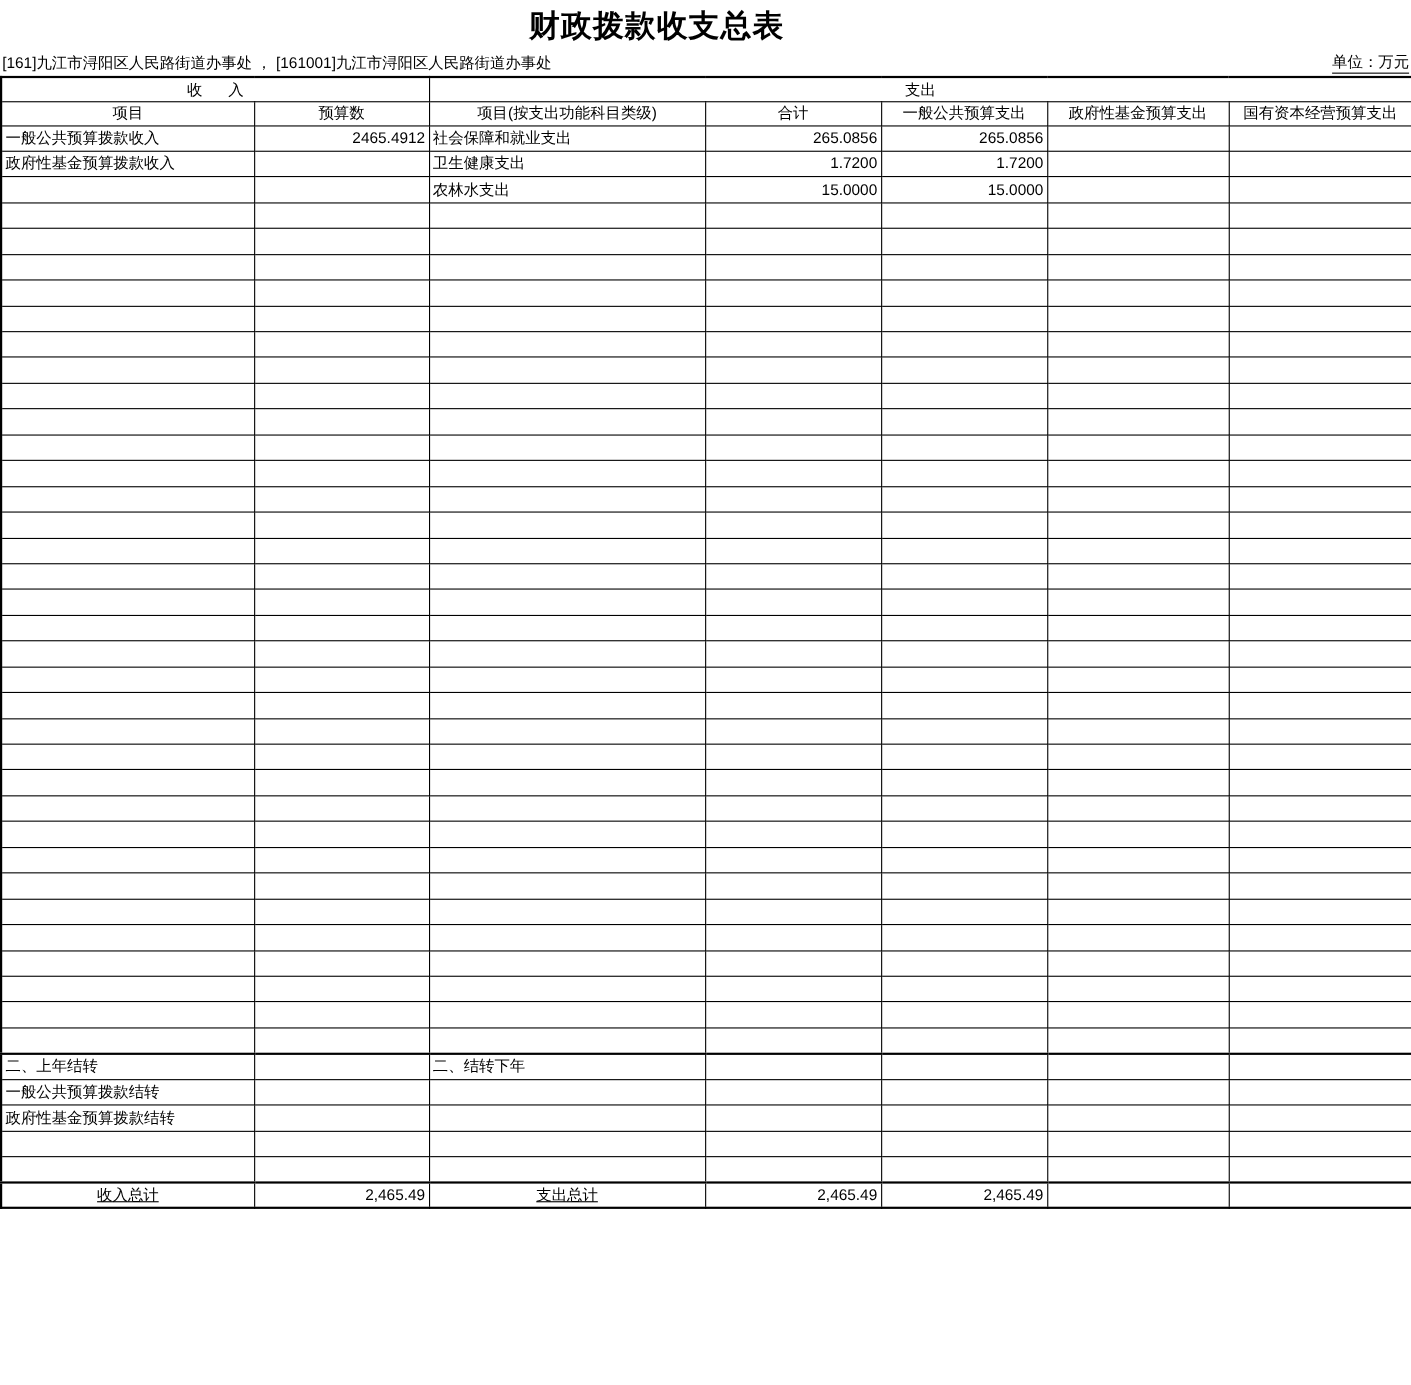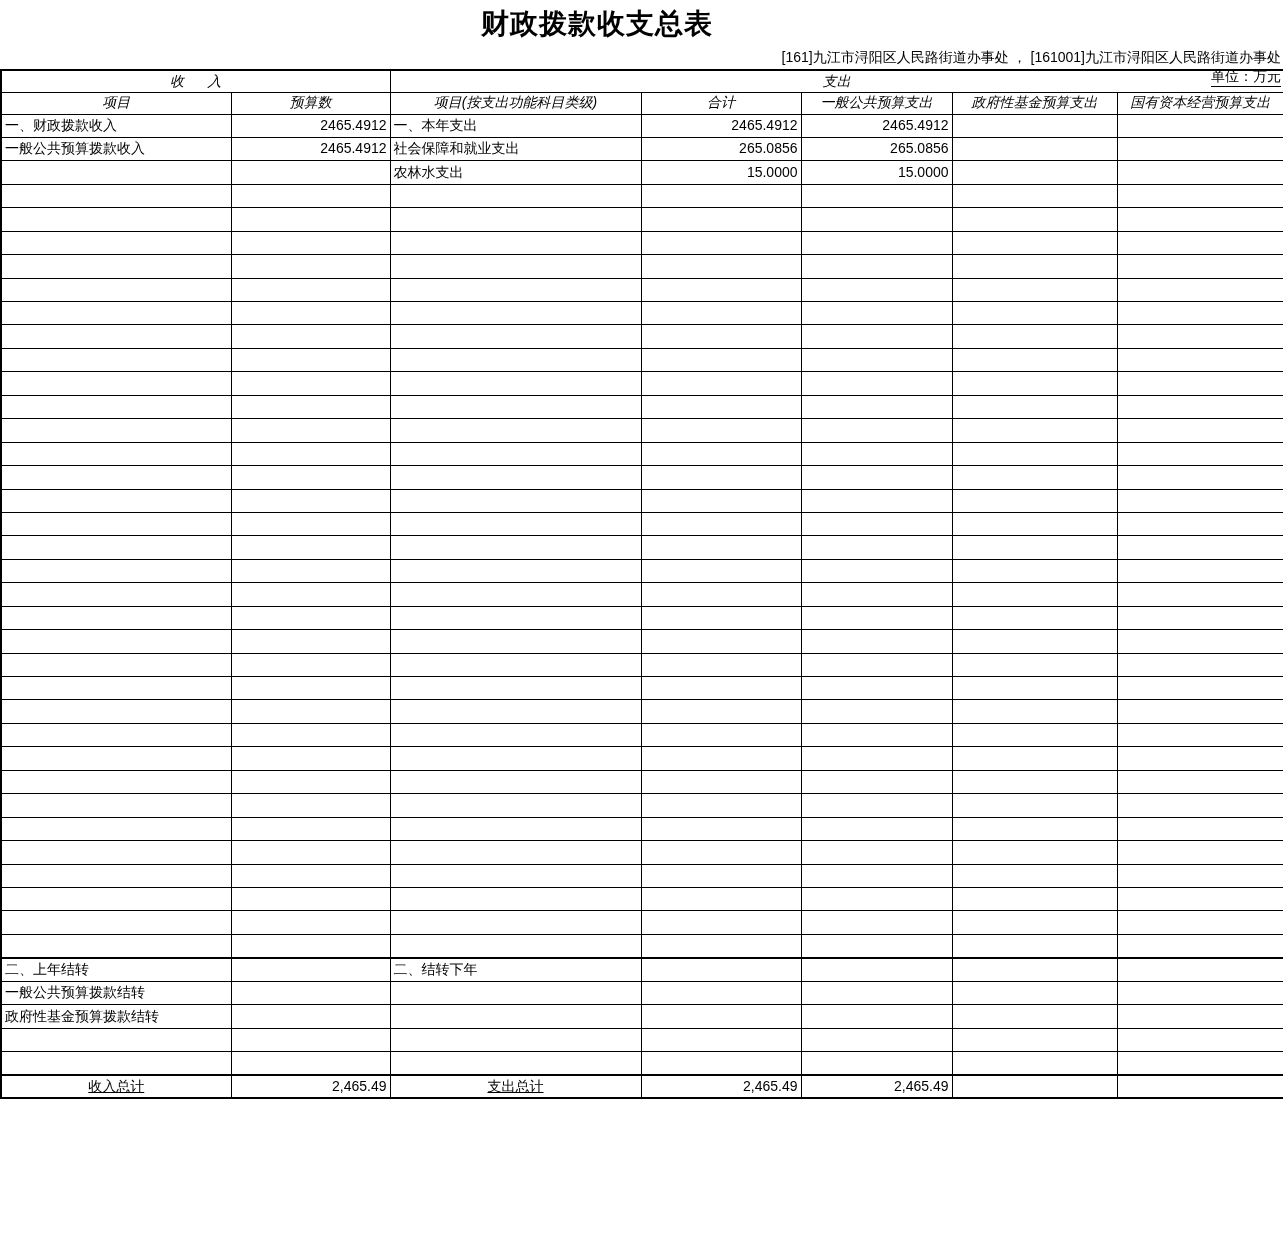--- a/index.html
+++ b/index.html
@@ -28,41 +28,40 @@
     letter-spacing: 1px;
   }
   .meta-row {
     display: flex;
     justify-content: space-between;
     align-items: flex-end;
     padding: 0 2px;
     margin-top: 5px;
     height: 19px;
     line-height: 19px;
-    flex-direction: column;
   }
   .unit-label {
     border-bottom: 1px solid #000;
   }
   table.grid {
     border-collapse: collapse;
     table-layout: fixed;
     width: 1283px;
     margin-top: 2px;
     border: 2px solid #000;
   }
   table.grid th, table.grid td {
     border: 1px solid #000;
     padding: 0 3px;
     overflow: hidden;
     white-space: pre;
     font-weight: normal;
     line-height: 1.1;
   }
-  thead tr { height: 22px; font-style: italic; }
+  thead tr { height: 22px; }
   tbody tr { height: 23.45px; }
   thead th { text-align: center; }
   td.l { text-align: left; }
   td.r { text-align: right; }
   td.c { text-align: center; text-decoration: underline; }
   td.ind { padding-left: 19px; }
   tr.sec td   { border-top: 2px solid #000; }
   tr.total td { border-top: 2px solid #000; }
 </style>
 </head>
@@ -97,34 +96,34 @@
       <th>预算数</th>
       <th>项目(按支出功能科目类级)</th>
       <th>合计</th>
       <th>一般公共预算支出</th>
       <th>政府性基金预算支出</th>
       <th>国有资本经营预算支出</th>
     </tr>
   </thead>
   <tbody>
       <tr>
-        <td class="l">一、财政拨款收入</td>
-        <td class="r">2465.4912</td>
-        <td class="l">一、本年支出</td>
-        <td class="r">2465.4912</td>
-        <td class="r">2465.4912</td>
-        <td class="r"></td>
-        <td class="r"></td>
-      </tr>
-      <tr>
         <td class="l ind">一般公共预算拨款收入</td>
         <td class="r">2465.4912</td>
         <td class="l">社会保障和就业支出</td>
         <td class="r">265.0856</td>
         <td class="r">265.0856</td>
+        <td class="r"></td>
+        <td class="r"></td>
+      </tr>
+      <tr>
+        <td class="l ind">政府性基金预算拨款收入</td>
+        <td class="r"></td>
+        <td class="l">卫生健康支出</td>
+        <td class="r">1.7200</td>
+        <td class="r">1.7200</td>
         <td class="r"></td>
         <td class="r"></td>
       </tr>
       <tr>
         <td class="l"></td>
         <td class="r"></td>
         <td class="l">农林水支出</td>
         <td class="r">15.0000</td>
         <td class="r">15.0000</td>
         <td class="r"></td>

